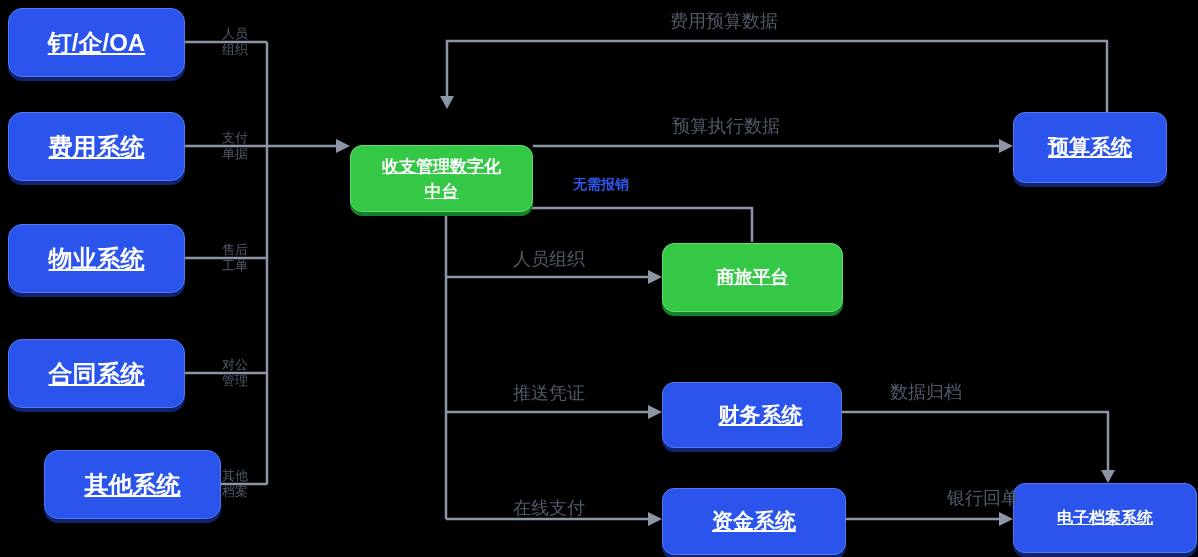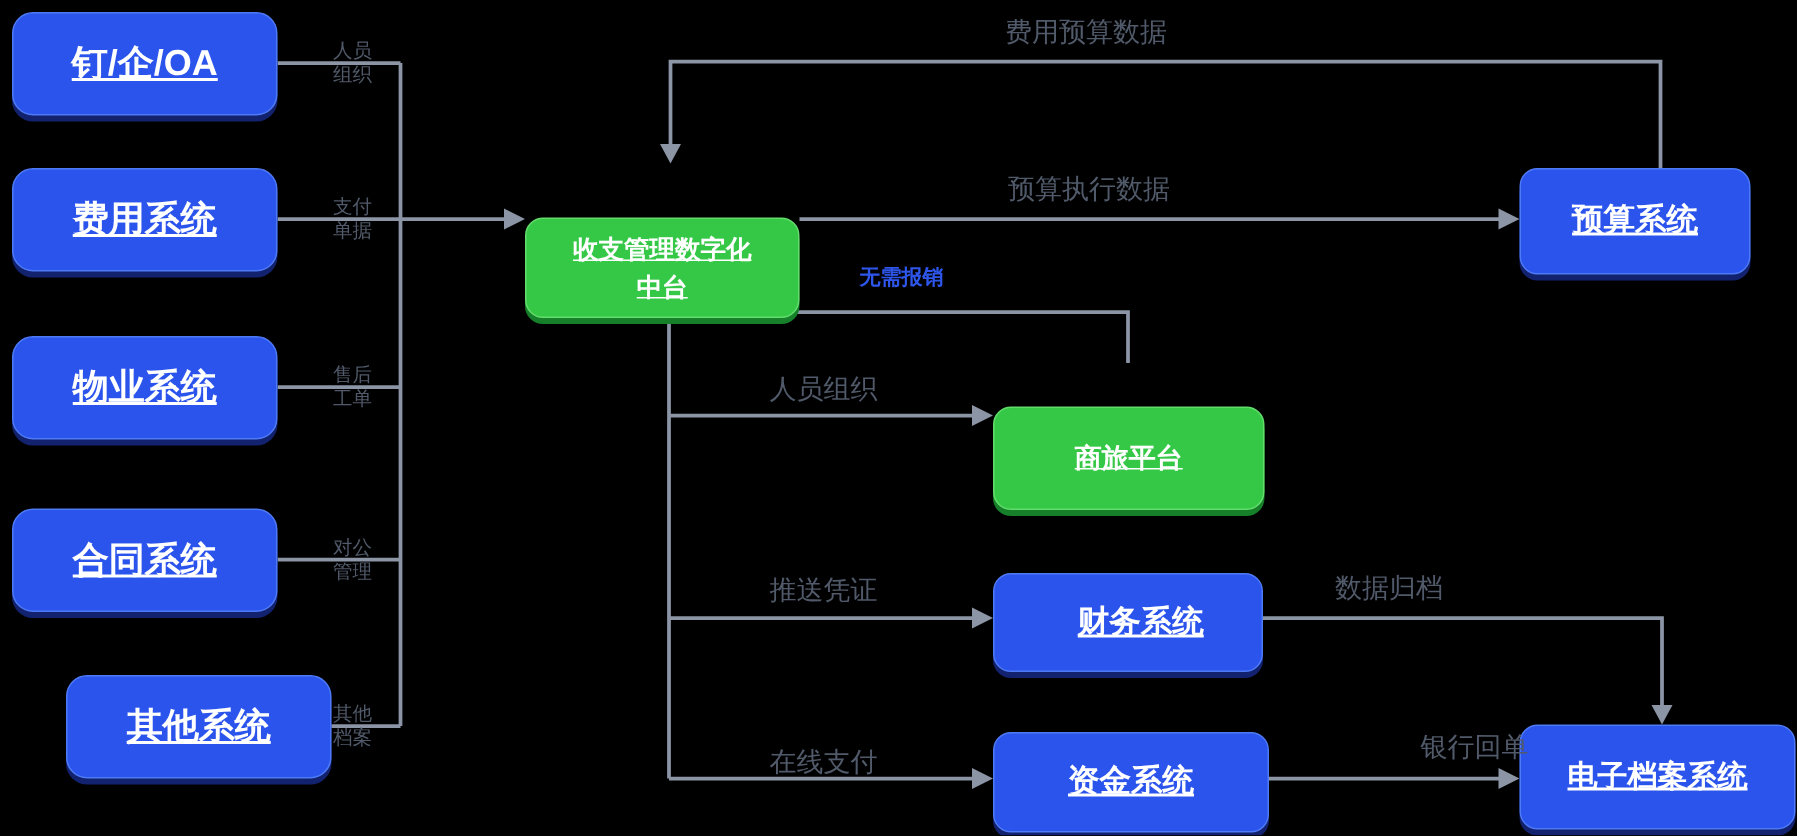--- a/index.html
+++ b/index.html
@@ -54,24 +54,24 @@
   }
   .left-col { left:8px; width:177px; height:69px; font-size:24px; }
   .n-dingtalk { top:8px; }
   .n-expense { top:112px; }
   .n-property { top:224px; }
   .n-contract { top:339px; }
   .n-other { top:450px;margin-left:36px; }
 
   .n-center { left:350px; top:113px; width:183px; height:67px; font-size:17px; line-height:25px; border-radius:12px;margin-top:32px; }
   .n-budget { left:1013px; top:112px; width:154px; height:71px; font-size:21px; border-radius:12px; }
-  .n-travel { left:662px; top:243px; width:181px; height:69px; font-size:18px; border-radius:12px;margin-top:28px; }
+  .n-travel { left:662px; top:243px; width:181px; height:69px; font-size:18px; border-radius:12px; }
   .n-finance { left:662px; top:382px; width:180px; height:66px; font-size:21px; border-radius:12px;padding-left:17px; }
   .n-treasury { left:662px; top:488px; width:184px; height:67px; font-size:21px; border-radius:12px; }
-  .n-earchive { left:1013px; top:483px; width:184px; height:70px; font-size:20px; border-radius:12px; }
+  .n-earchive { left:1013px; top:483px; width:184px; height:70px; font-size:16px; border-radius:12px; }
 
   .edge-label {
     position:absolute;
     color: var(--edge-label);
     font-size: 18px;
     white-space: nowrap;
   }
   .trunk-label {
     position:absolute;
     left:222px;

